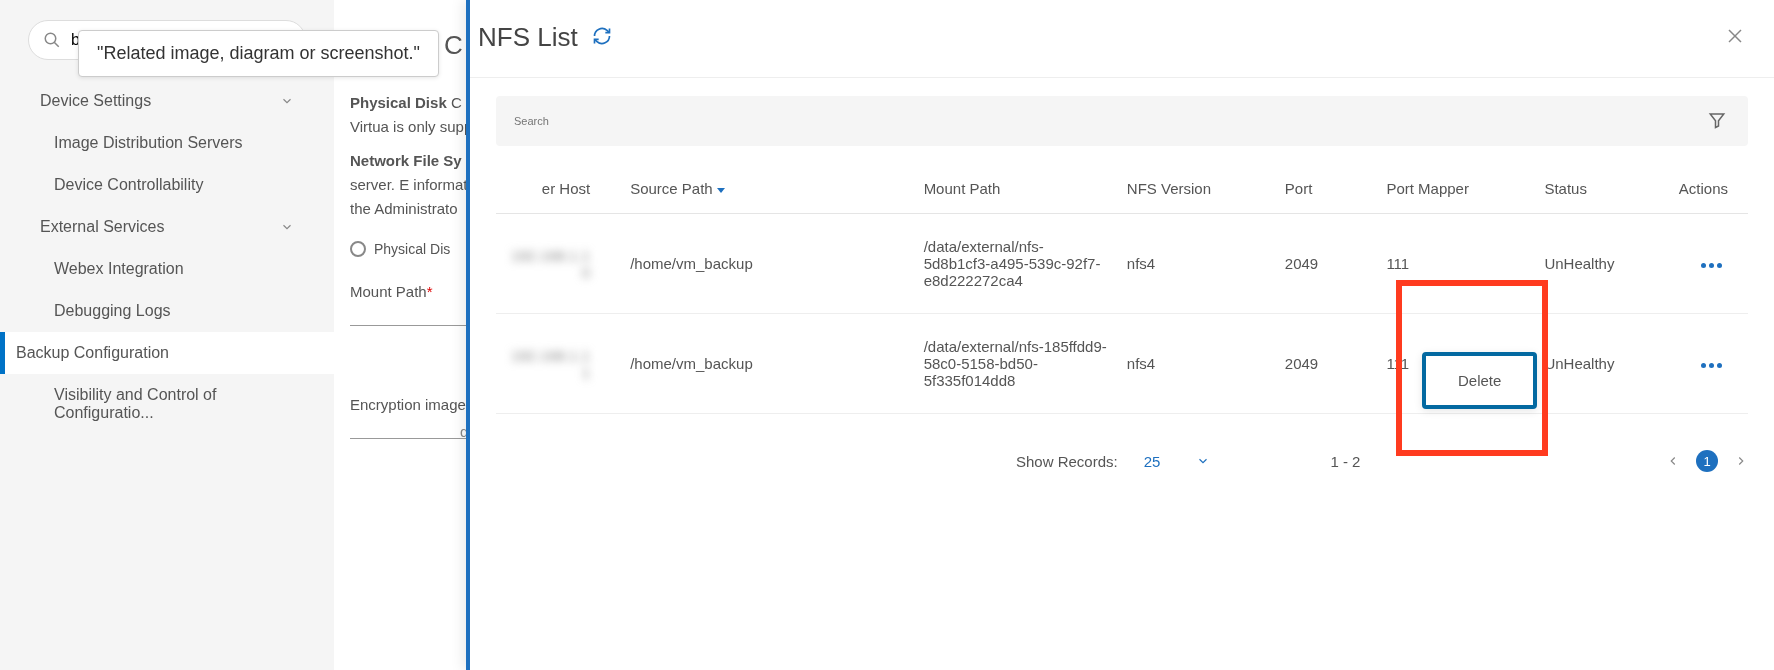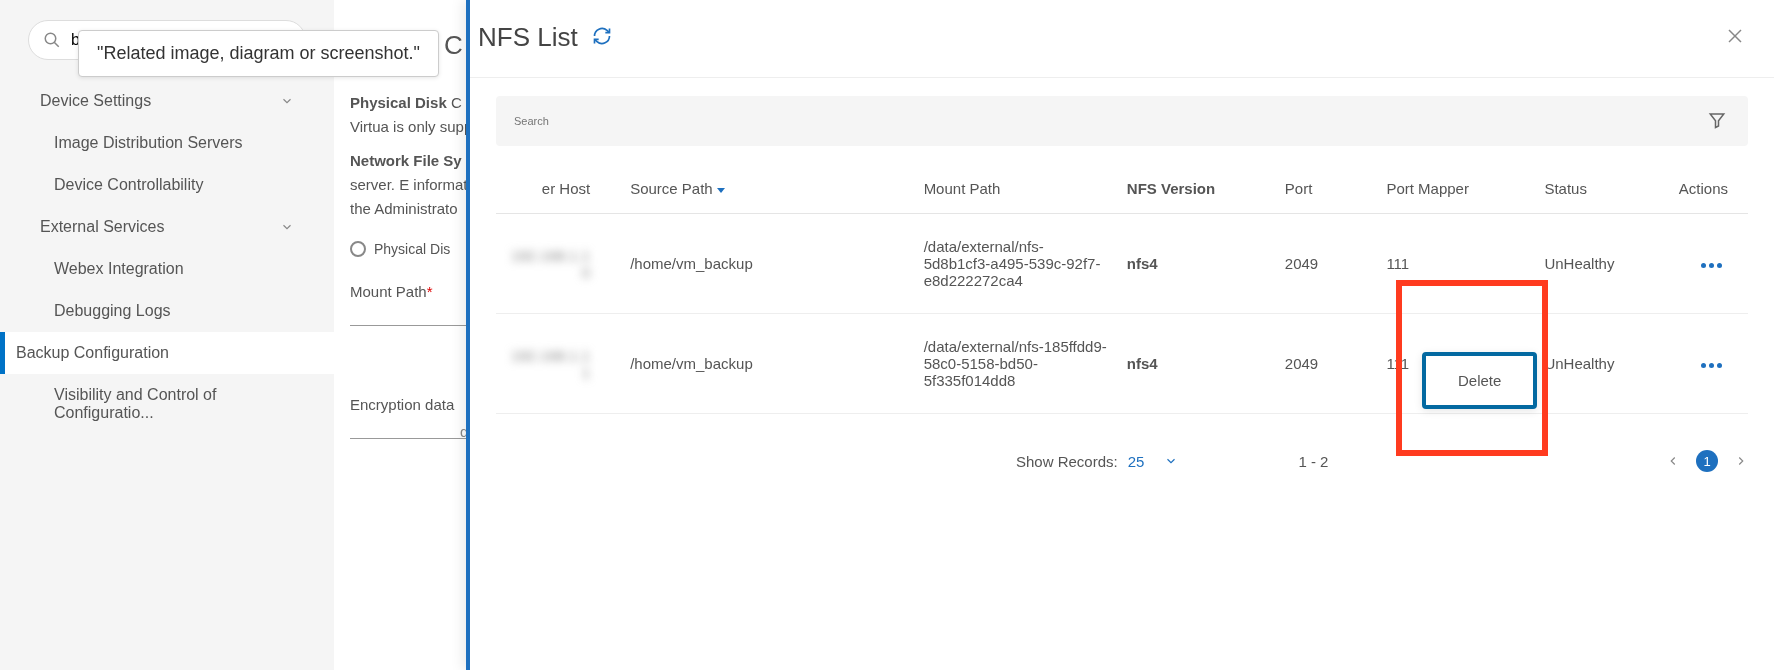--- a/index.html
+++ b/index.html
@@ -47,32 +47,32 @@
 table { width:100%; border-collapse:collapse; }
 thead th { text-align:left; font-weight:400; font-size:15px; color:#555; padding:18px 10px 16px 10px; border-bottom:1px solid #e5e5e5; }
 thead th.sortable { cursor:pointer; }
 .sort-caret { display:inline-block; margin-left:4px; border-left:4px solid transparent; border-right:4px solid transparent; border-top:5px solid #1e70bf; vertical-align:middle;}
 tbody td { font-size:15px; color:#555; padding:24px 10px; border-bottom:1px solid #eee; vertical-align:middle; word-break:break-word;}
 .more-dots { cursor:pointer; display:inline-flex; gap:3px; align-items:center; padding:6px;}
 .more-dots span { width:5px; height:5px; background:#1e70bf; border-radius:50%; }
 .action-menu { position:absolute; background:#fff; border:4px solid #0369a1; border-radius:4px; padding:16px 32px; box-shadow:0 2px 8px rgba(0,0,0,.1); font-size:15px; color:#555; }
 .red-highlight { position:absolute; border:6px solid #ff3b1f; pointer-events:none; }
 .pager { display:flex; align-items:center; padding:20px 26px 0 26px; font-size:15px; color:#555; }
-.pager-left { display:flex; align-items:center; gap:10px; margin-left:520px;}
+.pager-left { display:flex; align-items:center; gap:26px; margin-left:520px;}
 .pager .link { color:#1e70bf; }
 .pager .chevd { margin-left:10px; color:#1e70bf; }
 .pager-mid { margin-left:120px; }
 .pager-right { margin-left:auto; display:flex; align-items:center; gap:16px; }
 .page-bubble { background:#1e70bf; color:#fff; width:22px; height:22px; border-radius:50%; display:inline-flex; align-items:center; justify-content:center; font-size:13px; }
 
 
 th.c-host, td.c-host { width:110px; text-align:right; padding-right:30px;}
 th.c-src, td.c-src { width:260px; }
 th.c-mount, td.c-mount { width:180px; }
-th.c-ver, td.c-ver { width:140px;font-weight:bold; }
+th.c-ver, td.c-ver { width:140px; }
 th.c-port, td.c-port { width:90px; }
 th.c-pm, td.c-pm { width:140px; }
 th.c-status, td.c-status { width:110px; }
 th.c-act, td.c-act { width:60px; text-align:right; padding-right:20px;}
 </style>
 </head>
 <body>
 
 <div class="sidebar">
   <div class="search-wrap">
@@ -115,21 +115,21 @@
   <p><span class="bold">Network File Sy</span> <span>remote server. E information abou the Administrato</span></p>
   <div class="radio-row">
     <span class="circ"></span>
     <span>Physical Dis</span>
   </div>
   <div class="field-row">
     <div class="field-label"><span>Mount Path</span><span class="req">*</span></div>
     <div class="field-line"></div>
   </div>
   <div class="field-row" style="margin-top:70px">
-    <div class="field-label"><span>Encryption data</span></div>
+    <div class="field-label"><span>Encryption image</span></div>
     <div class="field-line"></div>
     <div style="margin-left:110px;margin-top:-16px;font-size:15px;color:#888">d(s)</div>
   </div>
 </div>
 
 <div class="modal">
   <div class="modal-head">
     <h2>NFS List</h2>
     <span class="refresh-ic">
       <svg viewBox="0 0 24 24" fill="none" stroke-width="2">

